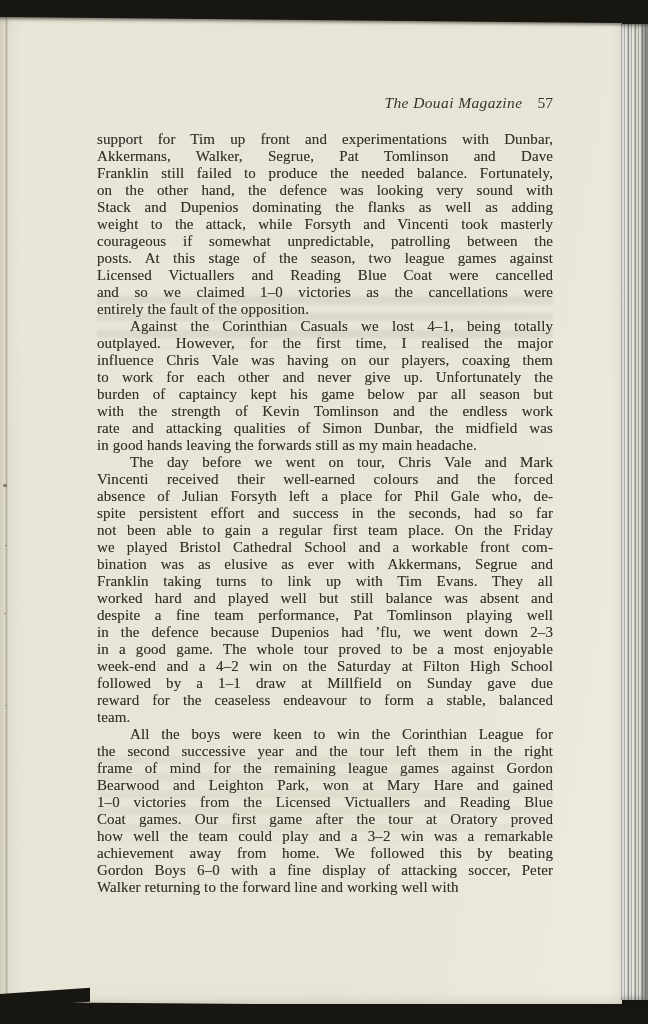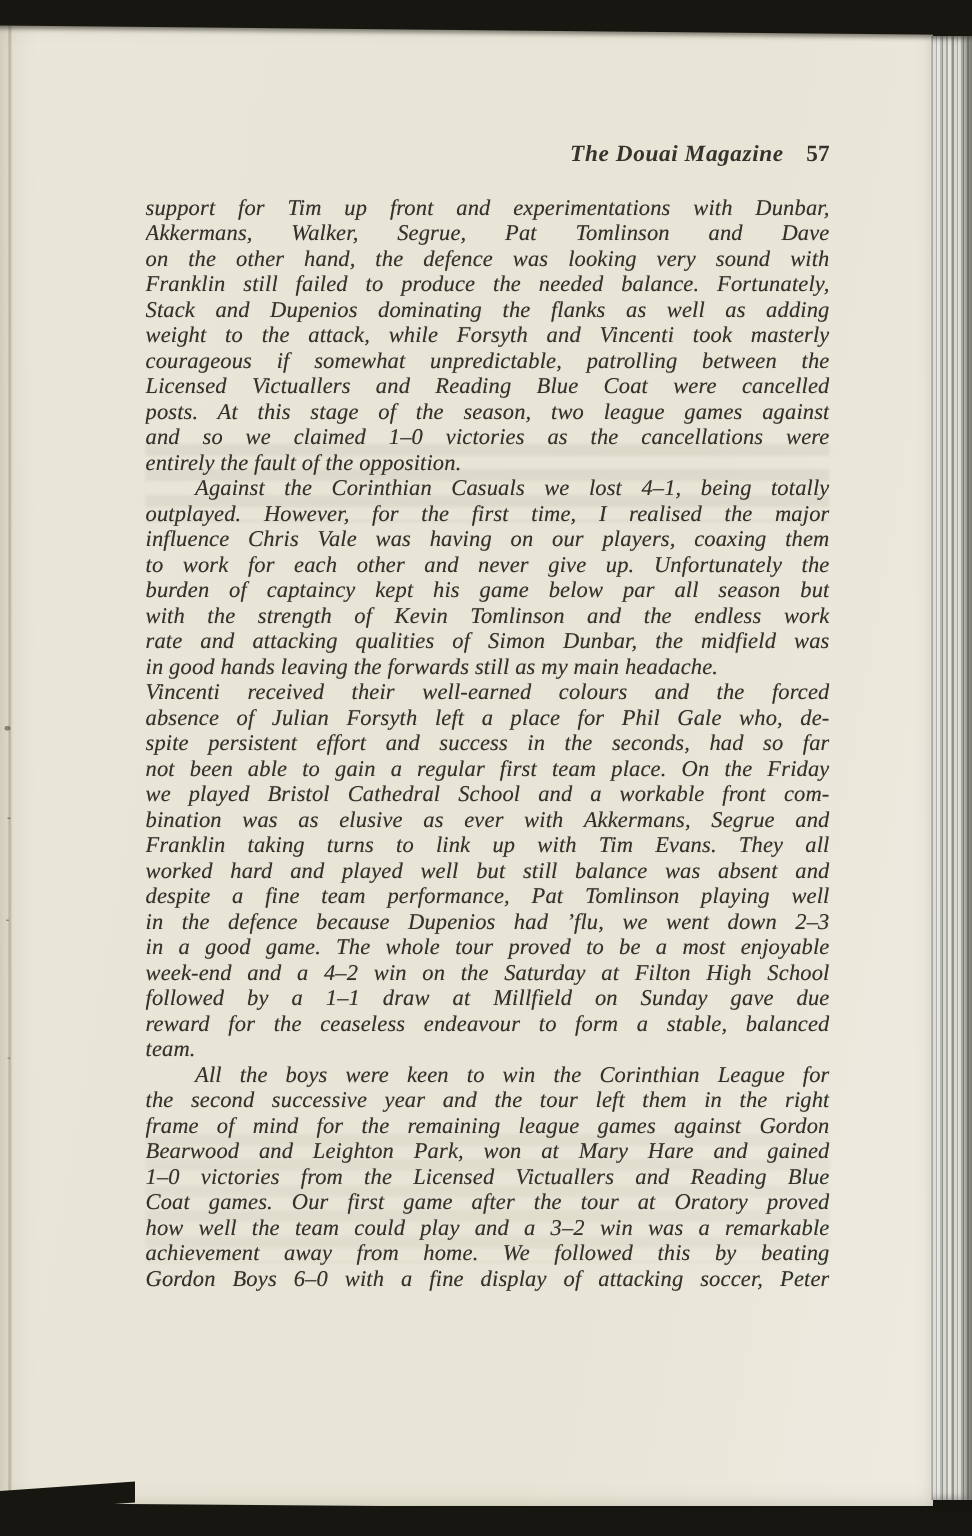--- a/index.html
+++ b/index.html
@@ -44,21 +44,20 @@
                 0 128px 0 -1px rgba(70,62,48,0.45),
                 1px 220px 0 -1px rgba(70,62,48,0.35);
   }
   
   .header {
     position: absolute;
     top: 80px; right: 69px;
     font-size: 15.5px;
     color: #35332d;
     white-space: nowrap;
-    font-weight: bold;
   }
   .header .mag { font-style: italic; letter-spacing: 0.4px; }
   .header .pnum { font-style: normal; margin-left: 15px; }
   
   .bodytext {
     position: absolute;
     left: 97px; top: 117px;
     width: 456px;
     font-size: 15px;
     color: #33312b;
@@ -132,45 +131,46 @@
     <div class="fold-line"></div>
     <div class="stitch-marks"></div>
 
     <div class="header">
       <span class="mag">The Douai Magazine</span><span class="pnum">57</span>
     </div>
 
     <div class="ghost g1"></div>
     <div class="ghost g2"></div>
 
-    <div class="bodytext" id="textbody" style="color: rgb(51, 49, 43); font-style: italic;">
+    <div class="bodytext" id="textbody" style="color: rgb(51, 49, 43);">
         <div class="para">
           <div class="ln">support for Tim up front and experimentations with Dunbar,</div>
           <div class="ln">Akkermans, Walker, Segrue, Pat Tomlinson and Dave</div>
+          <div class="ln">Franklin still failed to produce the needed balance. Fortunately,</div>
           <div class="ln">on the other hand, the defence was looking very sound with</div>
-          <div class="ln">Franklin still failed to produce the needed balance. Fortunately,</div>
           <div class="ln">Stack and Dupenios dominating the flanks as well as adding</div>
           <div class="ln">weight to the attack, while Forsyth and Vincenti took masterly</div>
           <div class="ln">courageous if somewhat unpredictable, patrolling between the</div>
+          <div class="ln">posts. At this stage of the season, two league games against</div>
           <div class="ln">Licensed Victuallers and Reading Blue Coat were cancelled</div>
-          <div class="ln">posts. At this stage of the season, two league games against</div>
           <div class="ln">and so we claimed 1–0 victories as the cancellations were</div>
           <div class="ln last">entirely the fault of the opposition.</div>
         </div>
         <div class="para">
           <div class="ln indent">Against the Corinthian Casuals we lost 4–1, being totally</div>
           <div class="ln">outplayed. However, for the first time, I realised the major</div>
           <div class="ln">influence Chris Vale was having on our players, coaxing them</div>
           <div class="ln">to work for each other and never give up. Unfortunately the</div>
           <div class="ln">burden of captaincy kept his game below par all season but</div>
           <div class="ln">with the strength of Kevin Tomlinson and the endless work</div>
           <div class="ln">rate and attacking qualities of Simon Dunbar, the midfield was</div>
           <div class="ln last">in good hands leaving the forwards still as my main headache.</div>
         </div>
         <div class="para">
+          <div class="ln indent">The day before we went on tour, Chris Vale and Mark</div>
           <div class="ln">Vincenti received their well-earned colours and the forced</div>
           <div class="ln">absence of Julian Forsyth left a place for Phil Gale who, de-</div>
           <div class="ln">spite persistent effort and success in the seconds, had so far</div>
           <div class="ln">not been able to gain a regular first team place. On the Friday</div>
           <div class="ln">we played Bristol Cathedral School and a workable front com-</div>
           <div class="ln">bination was as elusive as ever with Akkermans, Segrue and</div>
           <div class="ln">Franklin taking turns to link up with Tim Evans. They all</div>
           <div class="ln">worked hard and played well but still balance was absent and</div>
           <div class="ln">despite a fine team performance, Pat Tomlinson playing well</div>
           <div class="ln">in the defence because Dupenios had ’flu, we went down 2–3</div>
@@ -183,20 +183,21 @@
         <div class="para">
           <div class="ln indent">All the boys were keen to win the Corinthian League for</div>
           <div class="ln">the second successive year and the tour left them in the right</div>
           <div class="ln">frame of mind for the remaining league games against Gordon</div>
           <div class="ln">Bearwood and Leighton Park, won at Mary Hare and gained</div>
           <div class="ln">1–0 victories from the Licensed Victuallers and Reading Blue</div>
           <div class="ln">Coat games. Our first game after the tour at Oratory proved</div>
           <div class="ln">how well the team could play and a 3–2 win was a remarkable</div>
           <div class="ln">achievement away from home. We followed this by beating</div>
           <div class="ln">Gordon Boys 6–0 with a fine display of attacking soccer, Peter</div>
+          <div class="ln last">Walker returning to the forward line and working well with</div>
         </div>
       </div>
   </div>
 
   <div class="fore-edge"></div>
 
   <div class="band top"></div>
   <div class="band bottom"></div>
   <div class="corner-wedge"></div>
 

